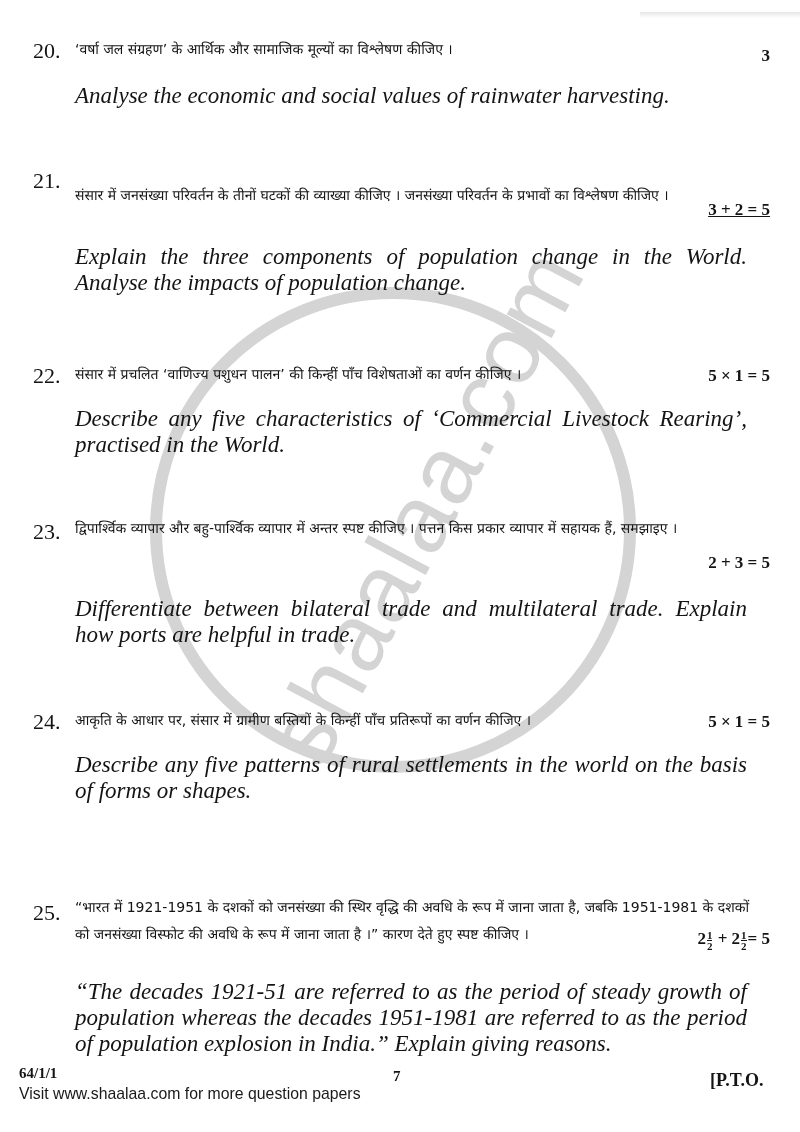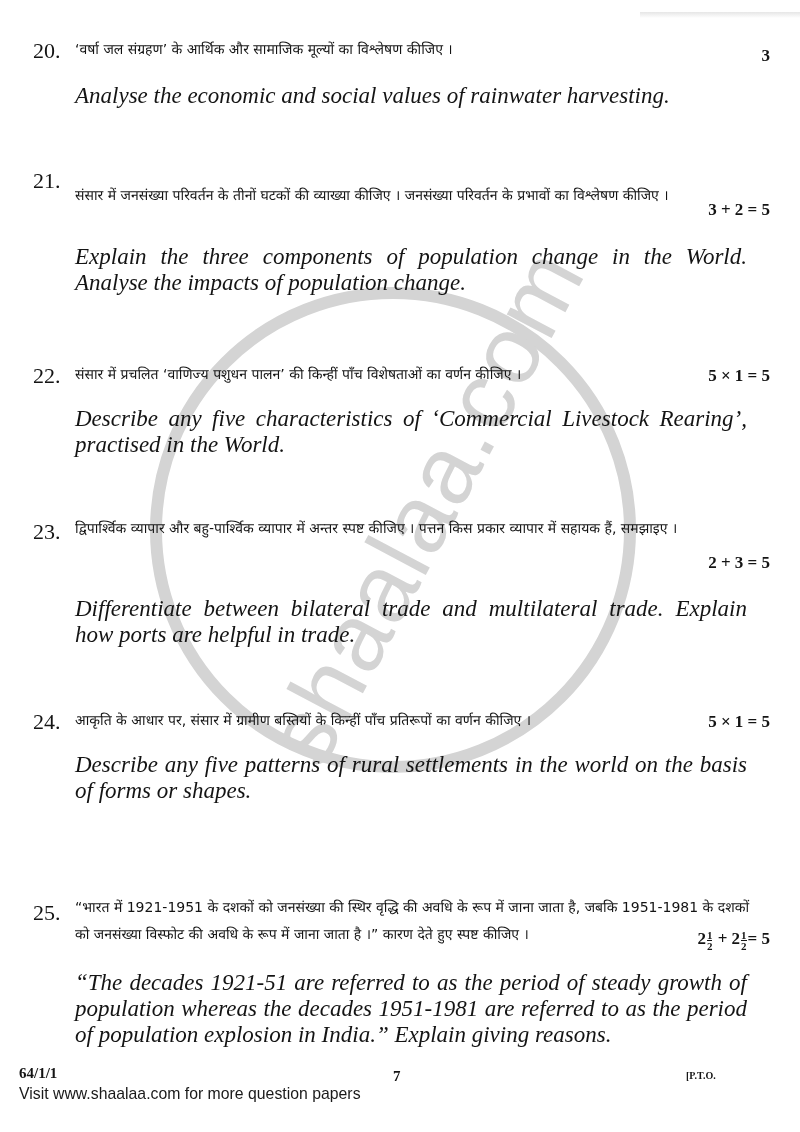--- a/index.html
+++ b/index.html
@@ -23,21 +23,21 @@
   .qnum { position: absolute; left: 33px; font-size: 22px; }
   .hi { position: absolute; left: 75px; width: 680px; font-size: 15.5px; line-height: 27px;
     font-family: "DejaVu Sans", sans-serif; font-size: 14px; }
   .en { position: absolute; left: 75px; width: 672px; font-size: 23px; line-height: 26px; font-style: italic; }
   .en.justify { text-align: justify; text-align-last: left; }
   .marks { position: absolute; right: 30px; font-weight: bold; font-size: 17px; white-space: nowrap; }
   .frac { display: inline-block; vertical-align: middle; text-align: center; font-size: 11px; line-height: 10px; margin: 0 1px; }
   .frac span { display: block; }
   .footer-code { position: absolute; left: 19px; top: 1065px; font-weight: bold; font-size: 15px; }
   .footer-page { position: absolute; left: 393px; top: 1068px; font-weight: bold; font-size: 15px; }
-  .footer-pto { position: absolute; left: 686px; top: 1070px; font-weight: bold; font-size: 10px; }
+  .footer-pto { position: absolute; left: 710px; top: 1070px; font-weight: bold; font-size: 18px; }
   .footer-visit { position: absolute; left: 19px; top: 1084px; font-family: "Liberation Sans", "DejaVu Sans", sans-serif;
     font-size: 17px; transform: scaleX(0.93); transform-origin: left; color: #1a1a1a; }
 </style>
 </head>
 <body>
 
 <div class="top-shade"></div>
 
 <div class="watermark-circle"></div>
 <div class="watermark-text">shaalaa.com</div>
@@ -45,21 +45,21 @@
 <div class="q" style="top:36px;">
   <div class="qnum" style="top:2px;">20.</div>
   <div class="hi" style="top:0;">‘वर्षा जल संग्रहण’ के आर्थिक और सामाजिक मूल्यों का विश्लेषण कीजिए ।</div>
   <div class="marks" style="top:10px;">3</div>
   <div class="en" style="top:47px;">Analyse the economic and social values of rainwater harvesting.</div>
 </div>
 
 <div class="q" style="top:166px;">
   <div class="qnum" style="top:2px;">21.</div>
   <div class="hi" style="top:16px;">संसार में जनसंख्या परिवर्तन के तीनों घटकों की व्याख्या कीजिए । जनसंख्या परिवर्तन के प्रभावों का विश्लेषण कीजिए ।</div>
-  <div class="marks" style="top:34px;">3 + 2 = 5</div>
+  <div class="marks" style="top:34px;text-decoration:underline;">3 + 2 = 5</div>
   <div class="en justify" style="top:78px;">Explain the three components of population change in the World. Analyse the impacts of population change.</div>
 </div>
 
 <div class="q" style="top:361px;">
   <div class="qnum" style="top:2px;">22.</div>
   <div class="hi" style="top:0; width:560px;">संसार में प्रचलित ‘वाणिज्य पशुधन पालन’ की किन्हीं पाँच विशेषताओं का वर्णन कीजिए ।</div>
   <div class="marks" style="top:5px;">5 × 1 = 5</div>
   <div class="en justify" style="top:45px;">Describe any five characteristics of ‘Commercial Livestock Rearing’, practised in the World.</div>
 </div>
 
@@ -78,19 +78,19 @@
 </div>
 
 <div class="q" style="top:866px;">
   <div class="qnum" style="top:2px;margin-top:32px;">25.</div>
   <div class="hi" style="top:0;margin-top:28px;">“भारत में 1921-1951 के दशकों को जनसंख्या की स्थिर वृद्धि की अवधि के रूप में जाना जाता है, जबकि 1951-1981 के दशकों को जनसंख्या विस्फोट की अवधि के रूप में जाना जाता है ।” कारण देते हुए स्पष्ट कीजिए ।</div>
   <div class="marks" style="top:63px;">
     <span>2</span><span class="frac"><span style="border-bottom:1px solid #141414;">1</span><span>2</span></span>
     <span>+</span>
     <span>2</span><span class="frac"><span style="border-bottom:1px solid #141414;">1</span><span>2</span></span><span>= 5</span>
   </div>
-  <div class="en justify" style="top:104px;">“The decades 1921-51 are referred to as the period of steady growth of population whereas the decades 1951-1981 are referred to as the period of population explosion in India.” Explain giving reasons.</div>
+  <div class="en justify" style="top:113px;">“The decades 1921-51 are referred to as the period of steady growth of population whereas the decades 1951-1981 are referred to as the period of population explosion in India.” Explain giving reasons.</div>
 </div>
 
 <div class="footer-code">64/1/1</div>
 <div class="footer-page">7</div>
 <div class="footer-pto">[P.T.O.</div>
 <div class="footer-visit">Visit www.shaalaa.com for more question papers</div>
 
 </body></html>

